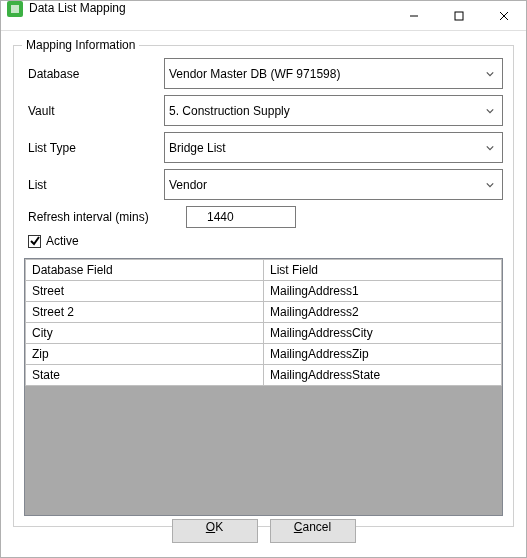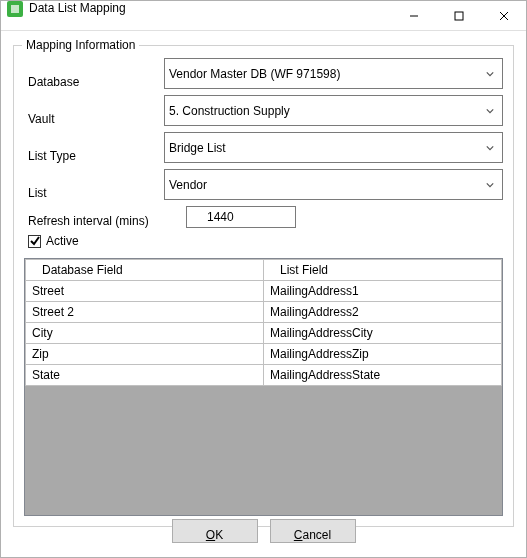--- a/index.html
+++ b/index.html
@@ -50,21 +50,21 @@
   .groupbox-label {
     position: absolute;
     top: -8px; left: 8px;
     background: #fff;
     padding: 0 4px;
     font-size: 12px;
     color: #000;
   }
   .form-row {
     display: flex;
-    align-items: flex-end;
+    align-items: center;
     margin-bottom: 6px;
   }
   .form-row .label {
     width: 140px;
     padding-left: 4px;
   }
   .select {
     flex: 1;
     height: 31px;
     border: 1px solid #7a7a7a;
@@ -113,21 +113,21 @@
   .grid {
     width: 100%;
     border-collapse: collapse;
     background: #fff;
   }
   .grid th {
     text-align: left;
     font-weight: normal;
     background: #fff;
     border: 1px solid #c0c0c0;
-    padding: 3px 16px;
+    padding: 3px 6px;
     font-size: 12px;
   }
   .grid td {
     border: 1px solid #c0c0c0;
     padding: 3px 6px;
     font-size: 12px;
     background: #fff;
   }
   .grid tr.selected td {
     background: #33aa55;
@@ -141,21 +141,21 @@
     left: 0; right: 0;
     display: flex;
     justify-content: center;
     gap: 12px;
   }
   .btn {
     min-width: 86px;
     height: 24px;
     border: 1px solid #adadad;
     background: #e1e1e1;
-    display: flex; align-items: flex-end; justify-content: center;
+    display: flex; align-items: flex-start; justify-content: center;
     font-size: 12px;
   }
   .btn .u { text-decoration: underline; }
 </style>
 </head>
 <body>
 
 <div class="titlebar">
   <div class="app-icon">
     <svg viewBox="0 0 10 10">

